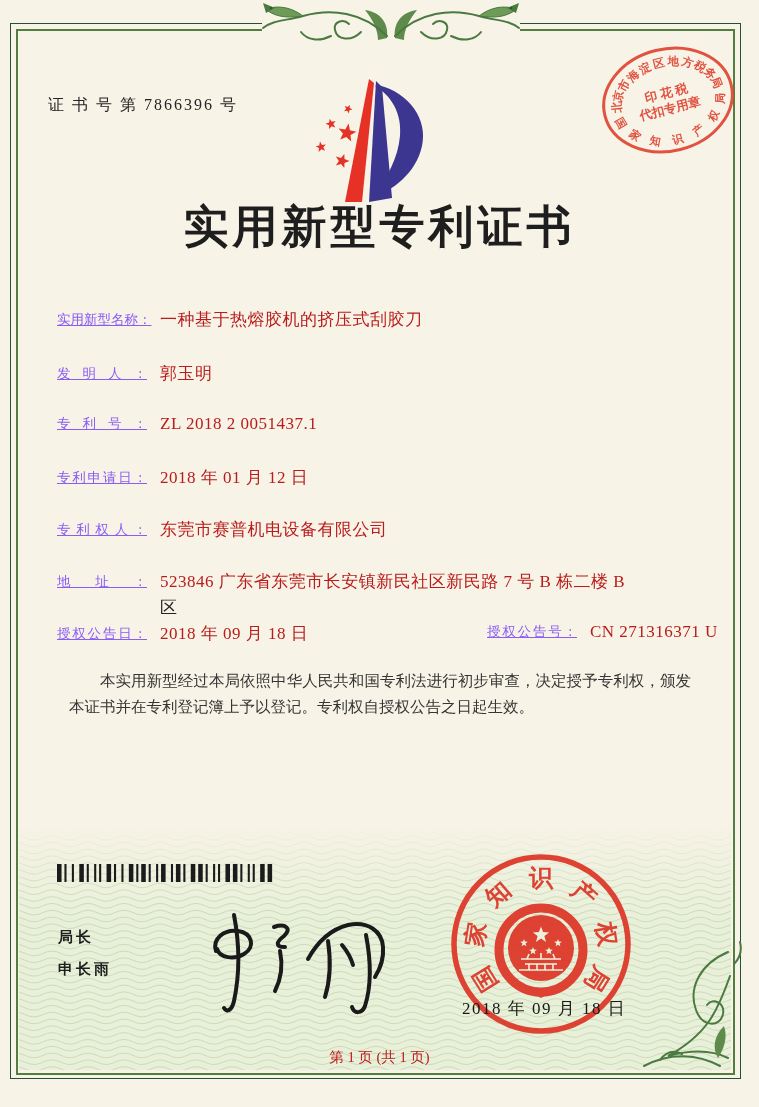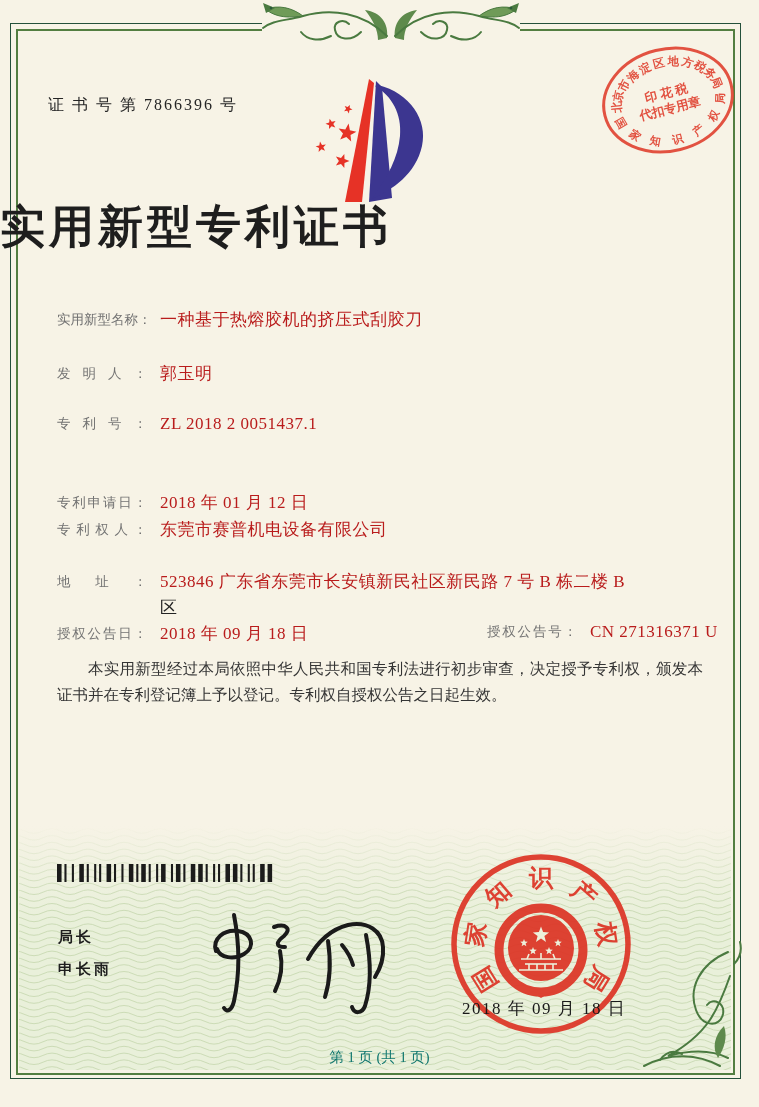--- a/index.html
+++ b/index.html
@@ -11,36 +11,36 @@
   
   .frame-outer{position:absolute;left:10px;top:23px;width:729px;height:1054px;
     border:1.5px solid #24503a;pointer-events:none;}
   .frame-inner{position:absolute;left:16px;top:29px;width:715px;height:1042px;
     border:2.5px solid #537e41;pointer-events:none;}
   
   .waveband{position:absolute;left:19px;top:826px;width:712px;height:244px;
     background:linear-gradient(180deg, rgba(233,240,219,0) 0px, rgba(233,240,219,.55) 45px, #e9f0da 95px);}
   .waveband svg{position:absolute;left:0;top:0;}
   .certno{position:absolute;left:48px;top:95px;font-size:16px;letter-spacing:2px;color:#262626;}
-  .title{position:absolute;left:0;top:197px;width:100%;
+  .title{position:absolute;left:0;top:197px;width:100%;text-align:center;
     font-size:45px;font-weight:bold;letter-spacing:4px;color:#1e1e1e;}
   .frow{position:absolute;left:57px;white-space:nowrap;}
-  .flabel{display:inline-block;width:90px;font-size:13.5px;color:#737373;
-    text-align:justify;text-align-last:justify;vertical-align:middle;}
+  .flabel{display:inline-block;width:90px;font-size:13.5px;color:#8b5cf6;
+    text-align:justify;text-align-last:justify;vertical-align:middle;text-decoration:underline;}
   .fvalue{display:inline-block;margin-left:13px;font-size:17px;color:#b91c1c;
     letter-spacing:.5px;vertical-align:middle;}
   .fvalue2{display:block;margin-left:103px;font-size:17px;color:#232323;letter-spacing:.5px;margin-top:3px;}
   .grantright{position:absolute;left:430px;top:0;white-space:nowrap;}
   .paras{position:absolute;left:57px;top:656px;width:646px;font-size:15.5px;
     line-height:26px;text-align:justify;color:#353535;}
-  .paras p{margin:0;text-indent:2em;}
+  .paras p{margin:12px;text-indent:2em;}
   .signer{position:absolute;left:58px;font-family:"Liberation Sans","DejaVu Sans",sans-serif;
     font-size:15px;font-weight:700;letter-spacing:3px;color:#1f1f1f;}
   .sealdate{position:absolute;left:462px;top:997px;font-size:17px;letter-spacing:1.5px;color:#191919;z-index:6;}
-  .footer{position:absolute;left:0;top:1048px;width:100%;text-align:center;font-size:14.5px;color:#0f766e;z-index:5;}
+  .footer{position:absolute;left:0;top:1048px;width:100%;text-align:center;font-size:14.5px;color:#b91c1c;z-index:5;}
   .abs{position:absolute;}
   svg text{font-family:"Liberation Serif","DejaVu Serif",serif;}
 </style>
 </head>
 <body>
 
 <div class="page">
 
   <div class="waveband">
     <svg id="waves" width="712" height="244" viewBox="0 0 712 244">
@@ -157,21 +157,21 @@
       <text x="0" y="13" text-anchor="middle" font-size="12.5" font-weight="bold" fill="#e14a39">代扣专用章</text>
     </g>
   </svg>
 
   <div class="title">实用新型专利证书</div>
 
   <div id="fields">
       <div class="frow" style="top: 308px;"><span class="flabel">实用新型名称：</span><span class="fvalue">一种基于热熔胶机的挤压式刮胶刀</span></div>
       <div class="frow" style="top: 362px;"><span class="flabel">发明人：</span><span class="fvalue">郭玉明</span></div>
       <div class="frow" style="top: 414px;"><span class="flabel">专利号：</span><span class="fvalue">ZL 2018 2 0051437.1</span></div>
-      <div class="frow" style="top: 466px; margin-top: 25px;"><span class="flabel">专利申请日：</span><span class="fvalue">2018 年 01 月 12 日</span></div>
+      <div class="frow" style="top: 466px;"><span class="flabel">专利申请日：</span><span class="fvalue">2018 年 01 月 12 日</span></div>
       <div class="frow" style="top: 518px;"><span class="flabel">专利权人：</span><span class="fvalue">东莞市赛普机电设备有限公司</span></div>
       <div class="frow" style="top: 570px; white-space: normal;"><span class="flabel">地址：</span><span class="fvalue">523846 广东省东莞市长安镇新民社区新民路 7 号 B 栋二楼 B</span><span class="fvalue2">区</span></div>
     </div>
 
   <div class="frow" id="grant-row" style="top: 622px;">
     <span class="flabel">授权公告日：</span><span class="fvalue">2018 年 09 月 18 日</span>
     <span class="grantright">
       <span class="flabel">授权公告号：</span><span class="fvalue">CN 271316371 U</span>
     </span>
   </div>

